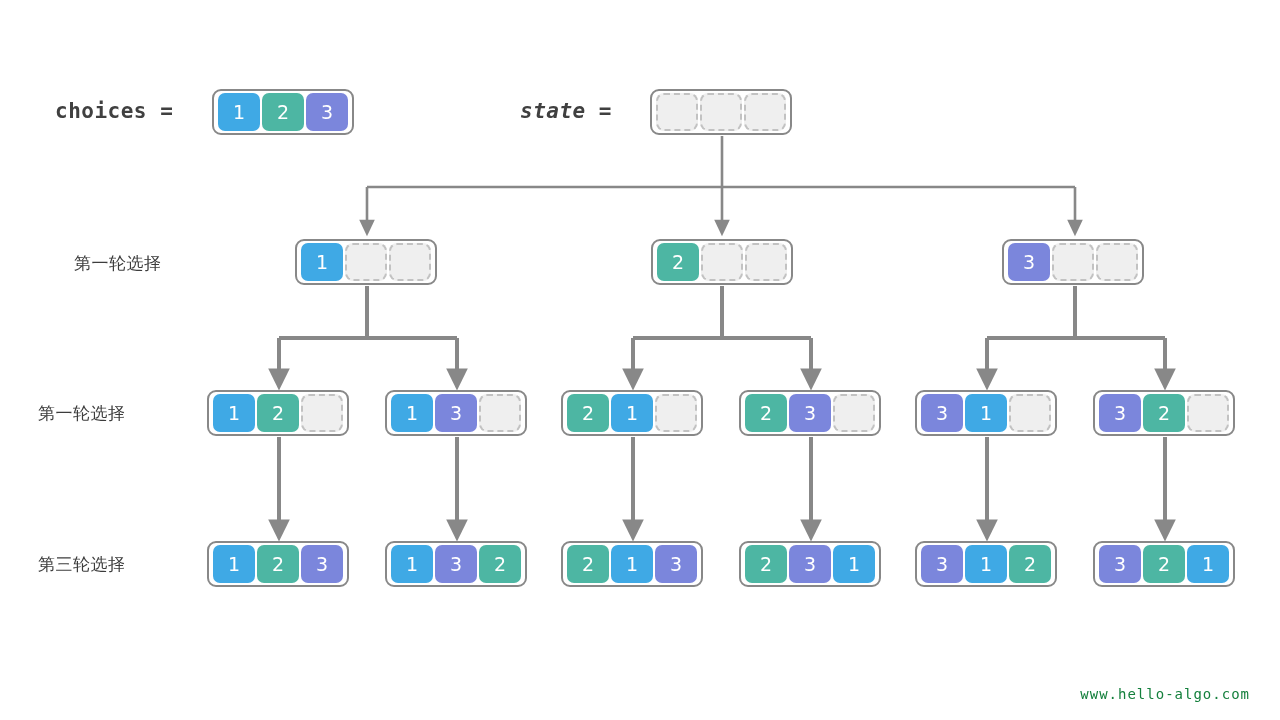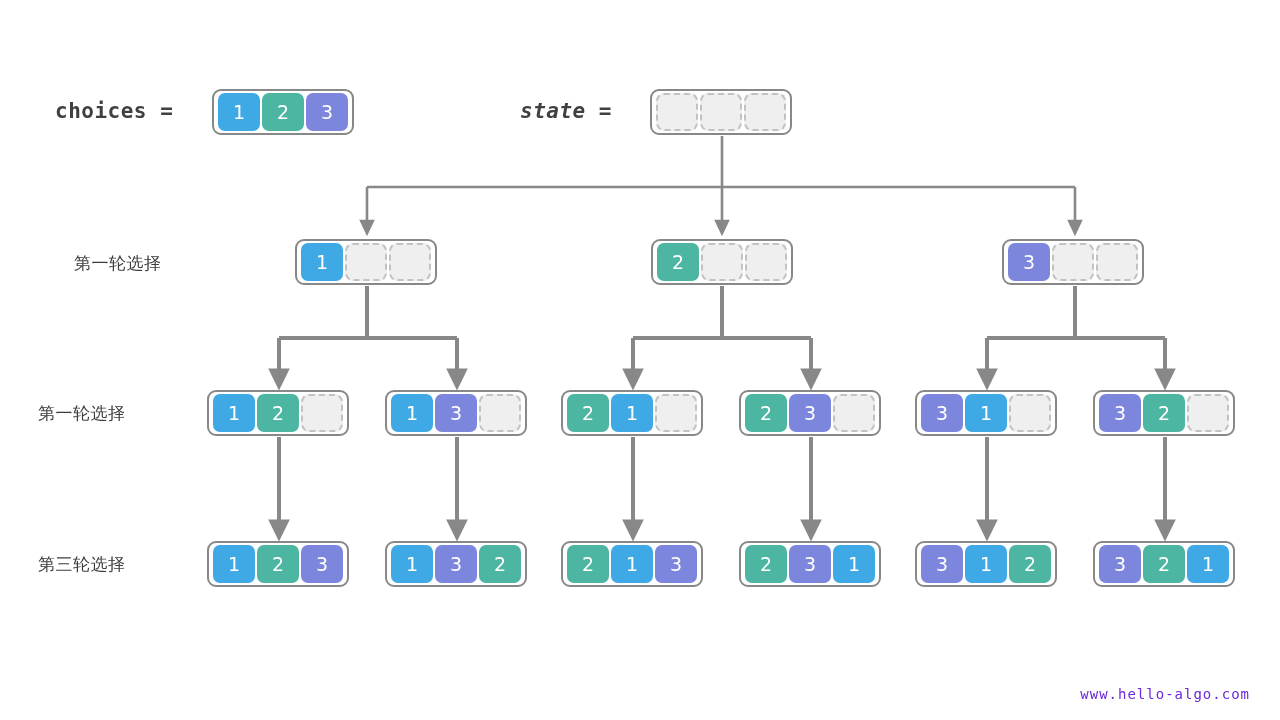--- a/index.html
+++ b/index.html
@@ -44,21 +44,21 @@
     color: #3c3c3c;
     white-space: nowrap;
     letter-spacing: 0.5px;
   }
   .watermark {
     position: absolute;
     right: 30px;
     bottom: 18px;
     font-family: "DejaVu Sans Mono", monospace;
     font-size: 14px;
-    color: #6d28d9;
+    color: #15803d;
     letter-spacing: 1px;
     white-space: nowrap;
   }
 
   
   .array {
     position: absolute;
     display: flex;
     align-items: center;
     box-sizing: border-box;

